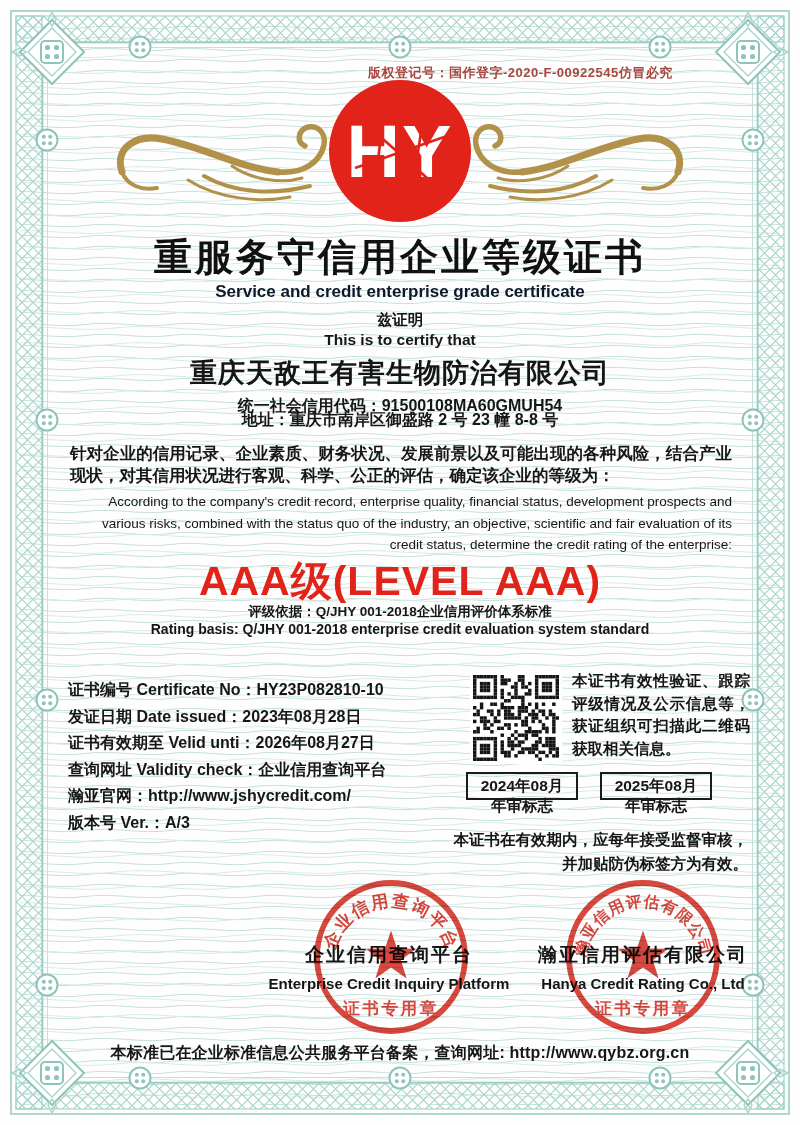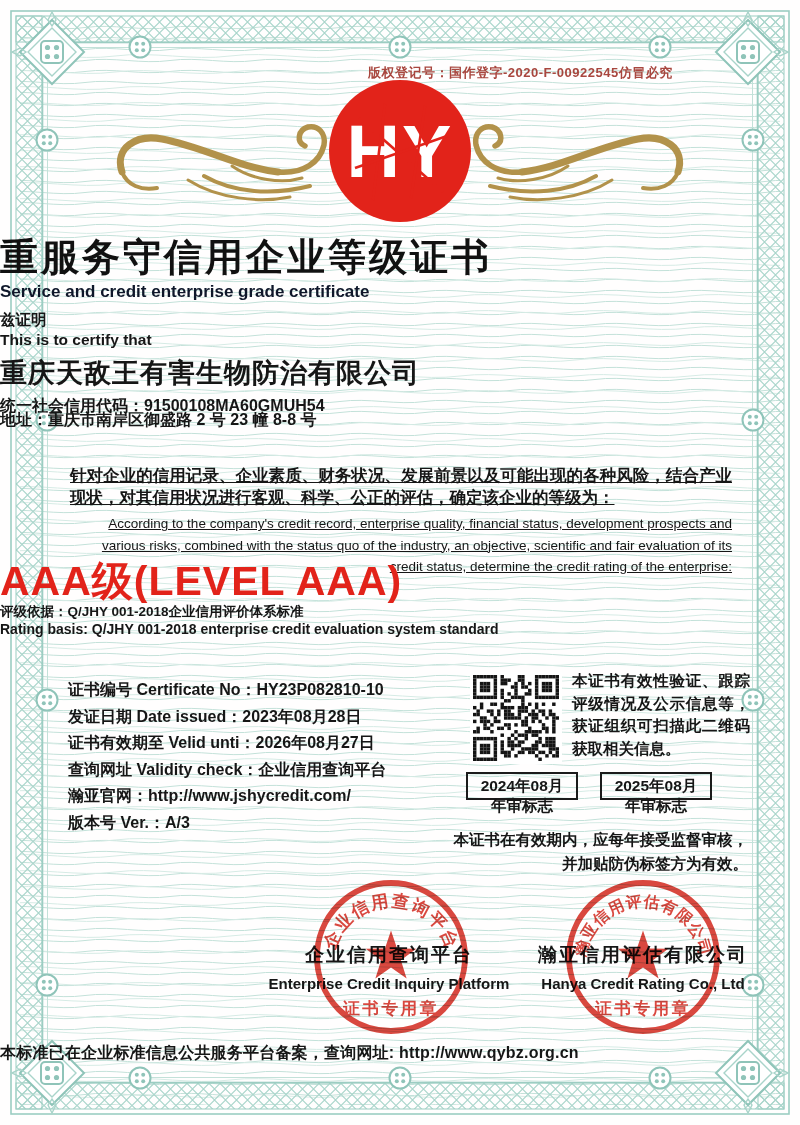--- a/index.html
+++ b/index.html
@@ -4,21 +4,21 @@
 <style>
   :root{
     --brand-red:#e2231a; --seal-red:#d63a30; --rating-red:#e2231a;
     --gold:#b2924b; --border-teal:#9ccdc2; --copyright-red:#a8463e; --ink:#161616;
   }
   *{box-sizing:border-box;}
   body{margin:0;background:#ffffff;font-family:"Liberation Sans",sans-serif;color:var(--ink);}
   .cert{position:relative;width:800px;height:1125px;background:#fffefe;overflow:hidden;}
   .bg-svg{position:absolute;left:0;top:0;z-index:0;}
   .abs{position:absolute;z-index:2;}
-  .ctr{left:0;right:0;text-align:left;}
+  .ctr{left:0;right:0;text-align:center;}
 
   .wave1{fill:none;stroke:#c3e1d9;stroke-width:1;}
   .wave2{fill:none;stroke:#d6ebe5;stroke-width:1;}
   .lat{fill:none;stroke:#abd6cc;stroke-width:1.1;}
   .frame-thin{fill:none;stroke:#9ccdc2;stroke-width:1.6;}
   .frame-thin2{fill:none;stroke:#c3e1d9;stroke-width:1;}
   .band-rect{stroke:#9ccdc2;stroke-width:1;}
   .orn-fill{fill:#ffffff;stroke:#8fc4b9;stroke-width:2;}
   .orn-fill2{fill:none;stroke:#a9d4ca;stroke-width:1.4;}
   .orn-dot{fill:#8fc4b9;}
@@ -30,21 +30,21 @@
   .flourish.r{left:466px;transform:scaleX(-1);}
 
   .title-cn{top:232px;font-size:38px;font-weight:bold;letter-spacing:3px;color:#111;}
   .title-en{top:282px;font-size:17px;font-weight:600;color:#0f172a;}
   .certify-cn{top:310px;font-size:15.5px;font-weight:600;}
   .certify-en{top:331px;font-size:15.5px;font-weight:600;}
   .company{top:355px;font-size:27px;font-weight:bold;letter-spacing:1px;}
   .code{top:396px;font-size:16px;font-weight:600;}
   .addr{top:410px;font-size:16px;font-weight:600;}
 
-  .body-block{top:464px;left:70px;width:662px;text-decoration:underline;}
+  .body-block{top:442px;left:70px;width:662px;}
   .body-cn{font-size:16.5px;font-weight:bold;line-height:22px;text-align:justify;}
   .body-en{margin-top:5px;font-size:13.5px;font-weight:500;line-height:21.5px;text-align:right;}
 
   .rating{top:554px;font-size:41px;font-weight:bold;color:var(--rating-red);letter-spacing:1px;}
   .basis-cn{top:603px;font-size:13.5px;font-weight:600;}
   .basis-en{top:621px;font-size:14px;font-weight:700;}
 
   .details{top:680px;left:68px;width:400px;font-size:16px;}
   .detail-line{margin-bottom:5.5px;white-space:nowrap;}
   .detail-label{font-weight:700;}

